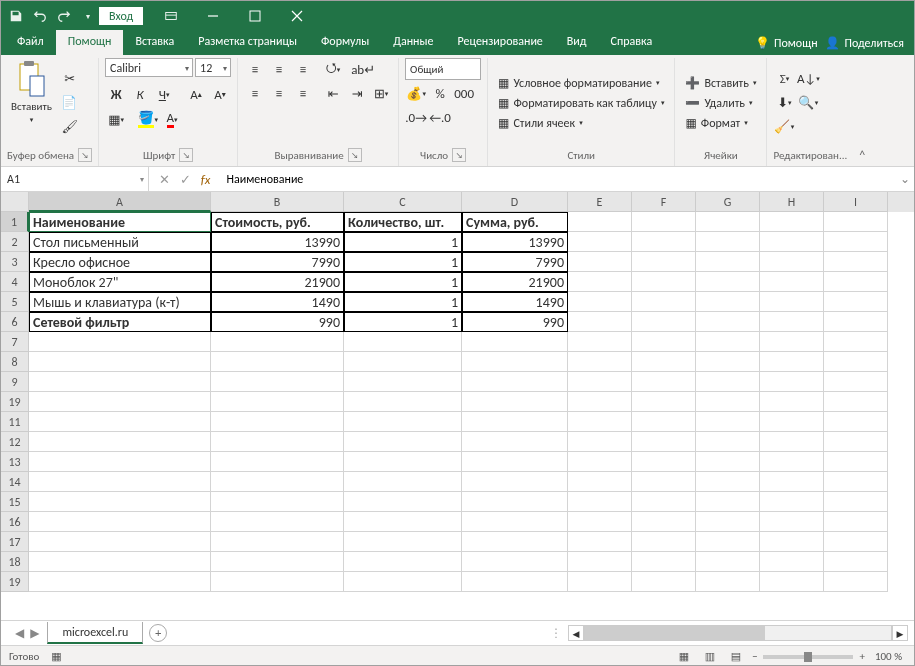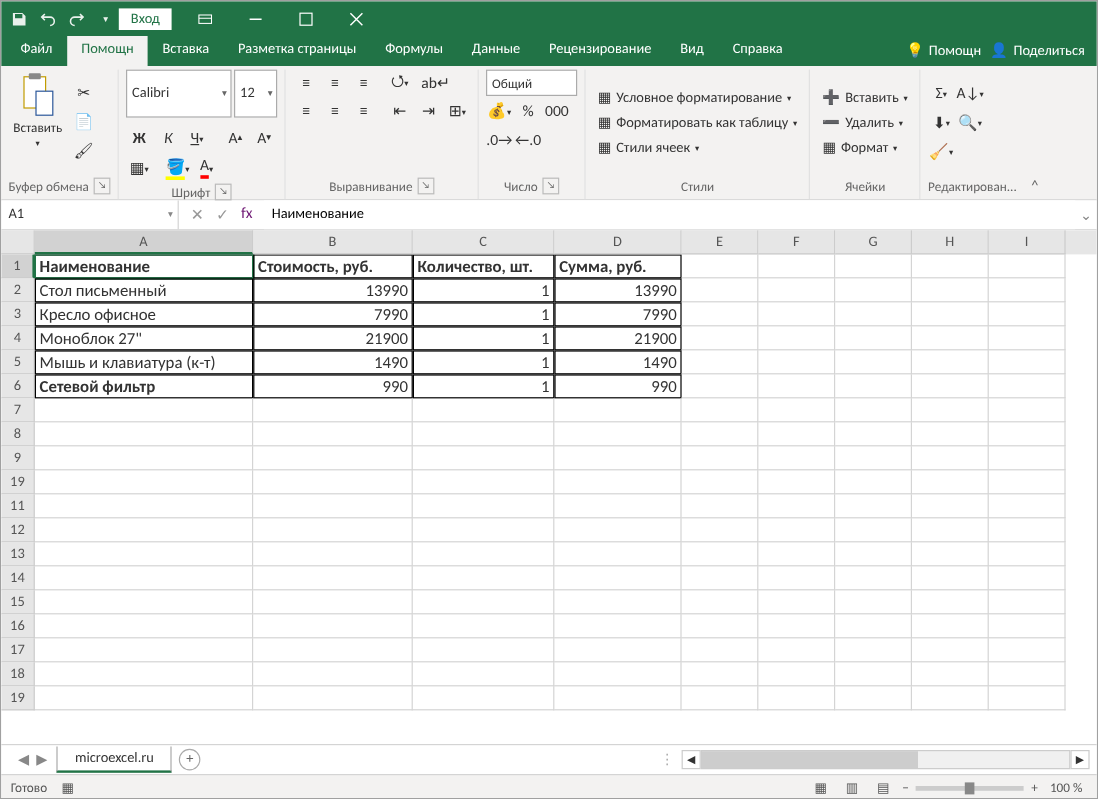--- a/index.html
+++ b/index.html
@@ -20,29 +20,29 @@
 .group { display: flex; flex-direction: column; border-right: 1px solid #e1e1e1; padding: 0 6px 2px; }
 .group .controls { flex: 1; display: flex; gap: 3px; }
 .group .label { text-align: center; font-size: 11px; color: #666; padding: 2px 0; display: flex; align-items: center; justify-content: center; gap: 4px; }
 .group .label .launcher { width: 14px; height: 14px; border: 1px solid #bbb; display: inline-flex; align-items: center; justify-content: center; font-size: 8px; color: #666; cursor: pointer; }
 .vbtn { display: flex; flex-direction: column; align-items: center; padding: 2px 4px; cursor: pointer; gap: 2px; }
 .btncol { display: flex; flex-direction: column; gap: 2px; justify-content: center; }
 .sbtn { width: 22px; height: 22px; display: flex; align-items: center; justify-content: center; cursor: pointer; font-size: 13px; }
 .hbtn { display: flex; align-items: center; gap: 4px; padding: 2px 4px; cursor: pointer; font-size: 12px; white-space: nowrap; }
 .dropdown-arrow { font-size: 7px; }
 .font-select { display: flex; gap: 2px; margin-bottom: 3px; }
-.font-select .fbox { border: 1px solid #ababab; background: #fff; height: 40px; padding: 0 16px 0 4px; font-size: 12px; display: flex; align-items: center; position: relative; }
+.font-select .fbox { border: 1px solid #ababab; background: #fff; height: 19px; padding: 0 16px 0 4px; font-size: 12px; display: flex; align-items: center; position: relative; }
 .font-select .fbox::after { content: "▾"; position: absolute; right: 3px; font-size: 8px; color: #666; }
 .btnrow { display: flex; gap: 2px; }
 .formulabar { height: 25px; background: #fff; border-bottom: 1px solid #d4d4d4; display: flex; align-items: center; }
 .namebox { width: 148px; border-right: 1px solid #d4d4d4; padding: 0 6px; height: 100%; display: flex; align-items: center; position: relative; }
 .namebox::after { content: "▾"; position: absolute; right: 4px; font-size: 8px; color: #888; }
 .fx-btns { display: flex; gap: 10px; padding: 0 10px; color: #999; }
 .fx-btns .fxb { cursor: pointer; font-size: 13px; }
-.fx-btns .fx-label { color: #701a75; }
+.fx-btns .fx-label { font-style: italic; color: #a16207; }
 .formula-input { flex: 1; padding: 0 6px; height: 100%; border: none; font-size: 12px; font-family: Calibri; }
 .grid-area { height: 428px; display: flex; flex-direction: column; background: #fff; }
 .col-headers { display: flex; height: 20px; background: #e6e6e6; }
 .corner { width: 28px; border-right: 1px solid #ccc; border-bottom: 1px solid #ccc; background: #e6e6e6; }
 .col-h { border-right: 1px solid #ccc; border-bottom: 1px solid #ccc; text-align: center; font-size: 12px; color: #555; line-height: 20px; background: #e6e6e6; }
 .col-h.sel { background: #d2d2d2; border-bottom: 2px solid #217346; }
 .rows { flex: 1; overflow: hidden; }
 .row { display: flex; height: 20px; }
 .row-h { width: 28px; border-right: 1px solid #ccc; border-bottom: 1px solid #ccc; text-align: center; font-size: 12px; color: #555; line-height: 20px; background: #e6e6e6; }
 .row-h.sel { background: #d2d2d2; border-right: 2px solid #217346; }

